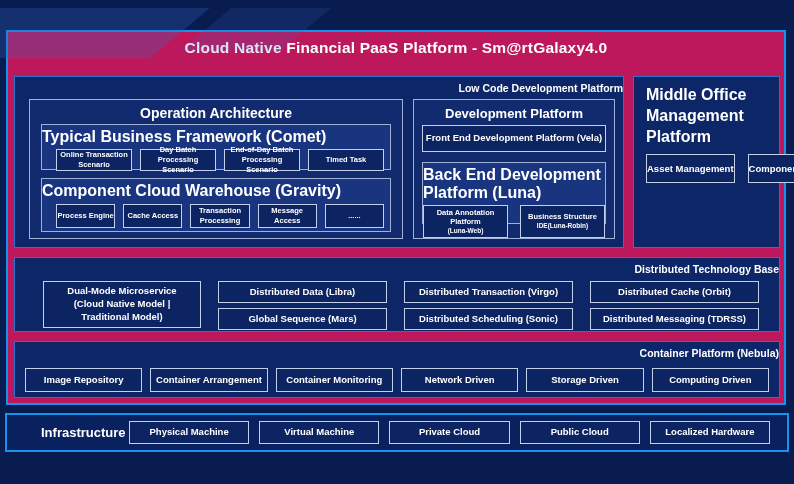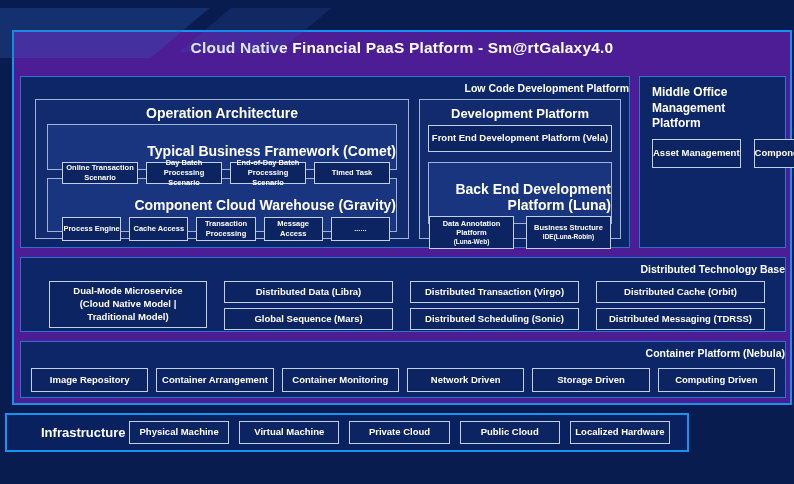--- a/index.html
+++ b/index.html
@@ -11,22 +11,22 @@
     font-weight:700;
     color:#ffffff;
     overflow:hidden;
   }
   
   .deco { position:absolute; pointer-events:none; z-index:3; background:rgba(55,100,190,0.28); transform:skewX(-50deg); }
   .deco1 { left:-70px; top:8px; width:250px; height:50px; }
   .deco2 { left:205px; top:8px; width:100px; height:44px; background:rgba(55,100,190,0.18); }
 
   .main-frame {
-    position:absolute; left:12px; top:30px; width:780px; height:375px;
-    background:#4c1d95; border:2px solid #1593ef; z-index:1;
+    position:absolute; left:6px; top:30px; width:780px; height:375px;
+    background:#be185d; border:2px solid #1593ef; z-index:1;
   }
   .main-title {
     position:absolute; left:0; right:0; top:7px; text-align:center;
     font-size:15.5px; letter-spacing:0.2px; z-index:4;
   }
   .section {
     position:absolute; background:#0c2667; border:1px solid #2e72d0;
   }
   .section-label { text-align:right; font-size:10.5px; padding-top:5px; }
 
@@ -37,21 +37,21 @@
 
   .lowcode-cols { position:absolute; left:14px; right:10px; top:22px; bottom:8px; display:flex; gap:10px; }
 
   .panel { background:#112b6e; border:1px solid #9fb2d6; position:relative; }
   .op-arch { flex:0 0 374px; }
   .dev-platform { flex:1; }
   .panel-title { text-align:center; font-size:14px; padding-top:5px; }
   .panel-title.dev { font-size:13px; padding-top:6px; }
 
   .subpanel { background:#1a3580; border:1px solid #9fb2d6; }
-  .subpanel-title { text-align:right; font-size:14px; padding-top:18px; }
+  .subpanel-title { text-align:left; font-size:16px; padding-top:3px; }
 
   .tbf { margin:3px 11px 0; height:46px; }
   .ccw { margin:8px 11px 0; height:54px; }
   .leaf-row { display:flex; gap:8px; padding:3px 6px 0;margin-left:8px; }
   .tbf .leaf-row .leaf { height:22px; }
   .ccw .leaf-row { padding-top:4px; }
   .ccw .leaf-row .leaf { height:24px; }
 
   .leaf {
     background:#0d2462; border:1px solid #c3d0ea;
@@ -60,34 +60,34 @@
   }
   .leaf.mid { font-size:9.5px; }
 
   .front-end { margin:4px 8px 0; height:27px; flex:none; font-size:9.5px; }
   .backend { margin:10px 8px 0; height:62px; }
   .backend-row { display:flex; justify-content:center; gap:12px; margin-top:3px; }
   .backend-row .leaf { flex:none; width:85px; height:33px; padding:1px 3px; }
   .leaf .sub { font-size:6.5px; }
 
   .sec-middle { padding:8px 12px 0; }
-  .mo-label { font-size:12px; line-height:1.3; }
+  .mo-label { font-size:16px; line-height:1.3; }
   .mo-stack { display:flex; flex-direction:row; gap:13px; margin-top:7px; }
   .mo-stack .leaf { height:29px; flex:none; }
 
   .dist-content { position:absolute; left:28px; right:20px; top:23px; bottom:3px; display:flex; gap:17px; }
   .dual-leaf { flex:0 0 158px; padding:0 8px; line-height:1.35; }
   .dist-grid { flex:1; display:grid; grid-template-columns:repeat(3,1fr); gap:5px 17px; }
   .dist-grid .leaf { height:22px; }
 
   .container-row { position:absolute; left:10px; right:10px; top:26px; display:flex; gap:8px; }
   .container-row .leaf { height:24px; }
 
   .infra-frame {
-    position:absolute; left:5px; top:413px; width:684px; height:39px;
+    position:absolute; left:5px; top:413px; width:784px; height:39px;
     background:#0a2160; border:2px solid #1593ef; z-index:1;
     display:flex; align-items:center; padding:0 17px 0 34px;
   }
   .infra-label { font-size:13px; flex:0 0 88px; }
   .infra-row { flex:1; display:flex; gap:10px; }
   .infra-row .leaf { height:23px;text-align:right; }
 </style>
 </head>
 <body>
 

